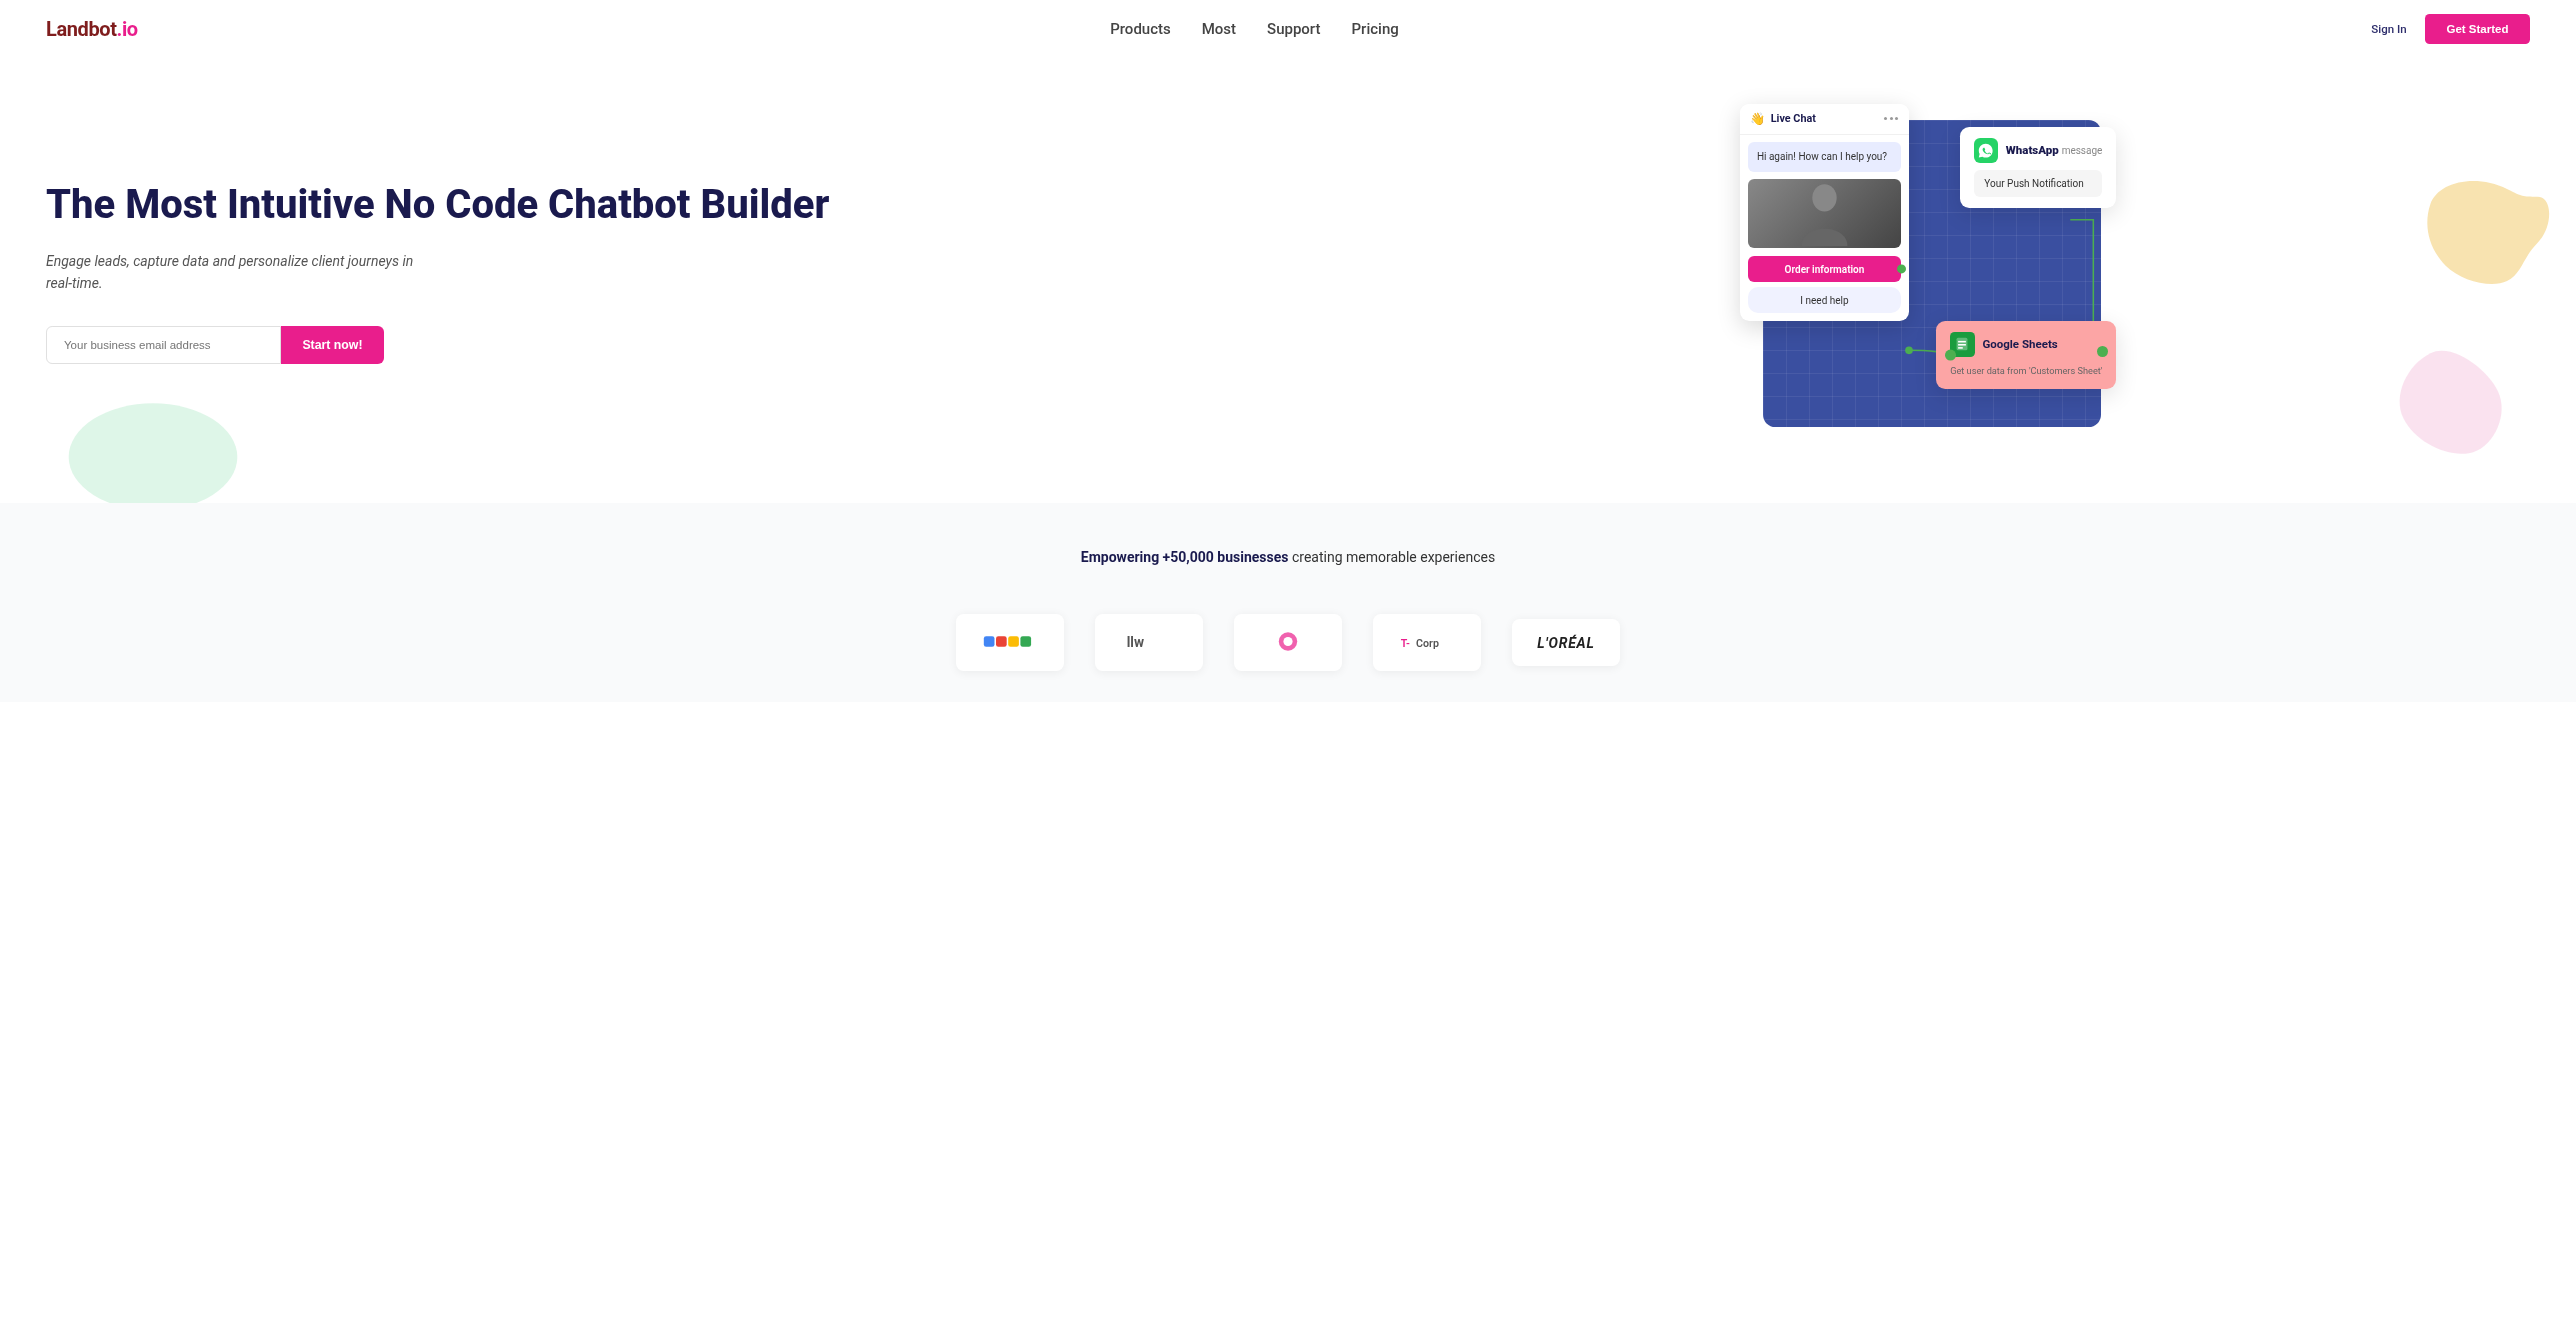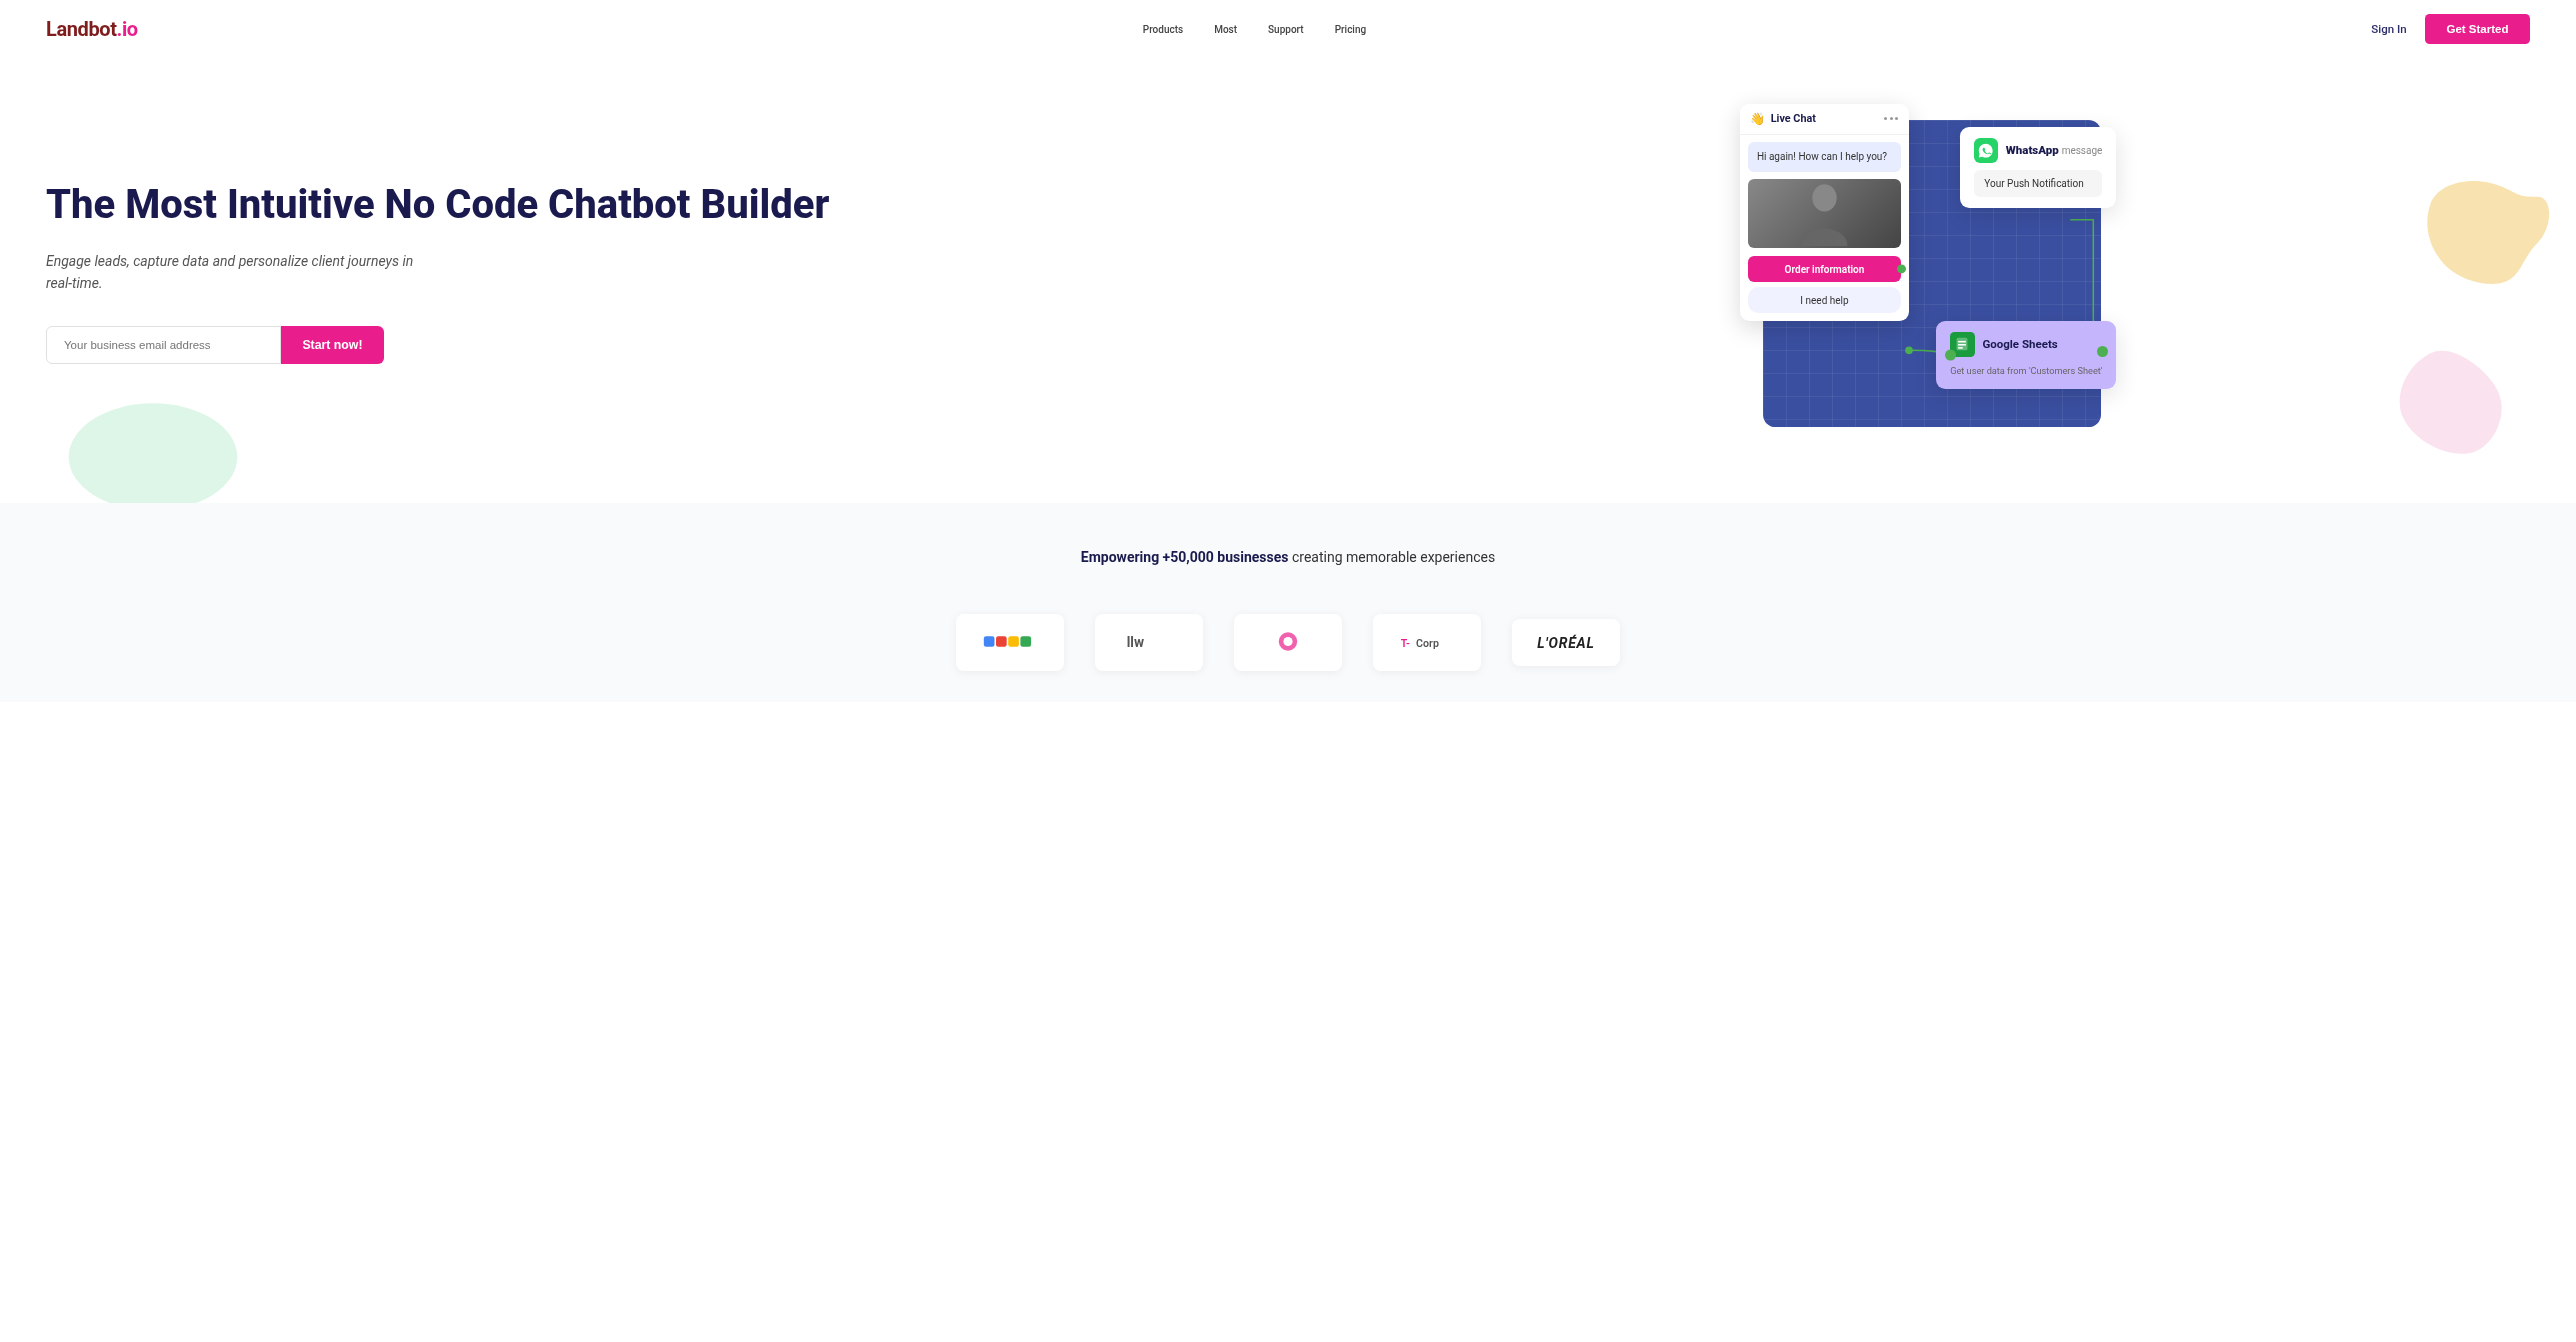--- a/index.html
+++ b/index.html
@@ -29,21 +29,21 @@
     .nav-logo span { color: #7f1d1d; }
     .nav-links {
       display: flex;
       gap: 31px;
       list-style: none;
       align-items: center;
     }
     .nav-links li a {
       text-decoration: none;
       color: #444;
-      font-size: 10px;
+      font-size: 15px;
       font-weight: 500;
     }
     .nav-right {
       display: flex;
       align-items: center;
       gap: 18.4px;
     }
     .nav-signin {
       color: #2d2d6b;
       font-size: 11.5px;
@@ -278,21 +278,21 @@
       padding: 7.7px 10.8px;
       font-size: 10px;
       color: #333;
     }
 
     
     .gsheets-card {
       position: absolute;
       bottom: 61px;
       right: -61px;
-      background: #c4b5fd;
+      background: #fca5a5;
       border-radius: 9.2px;
       padding: 10.8px 14px;
       box-shadow: 0 6.1px 23px rgba(0,0,0,0.12);
       min-width: 154px;
     }
     .gsheets-header {
       display: flex;
       align-items: center;
       gap: 7.7px;
       margin-bottom: 7.7px;

